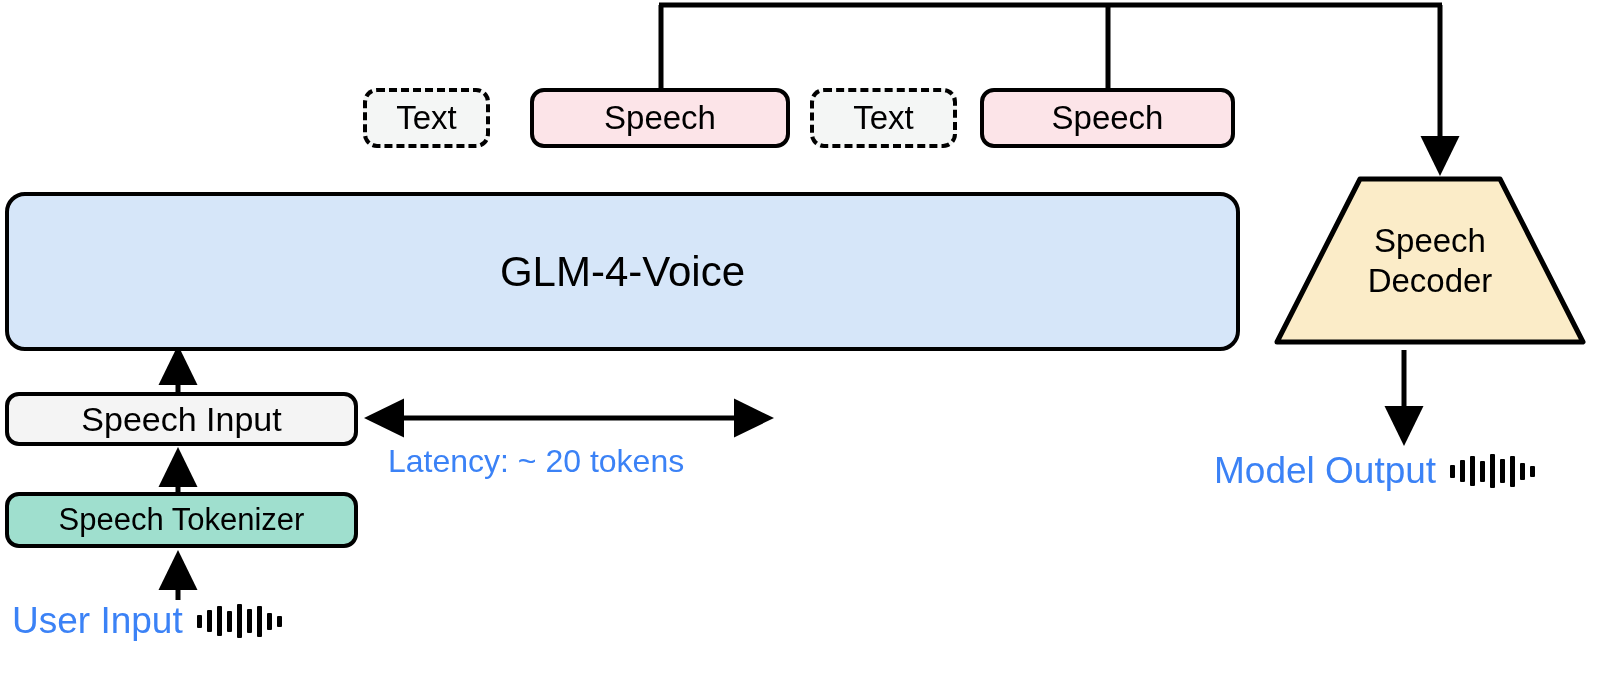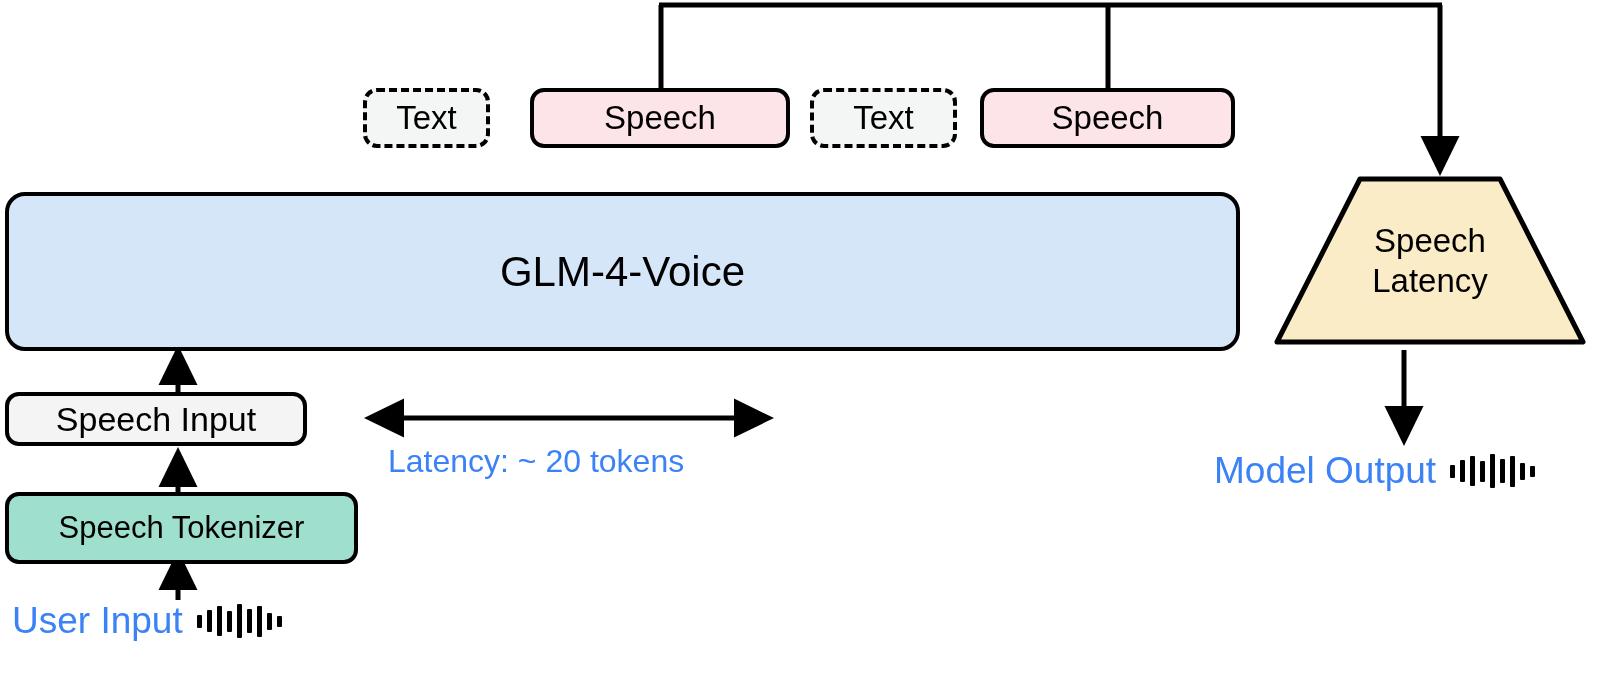--- a/index.html
+++ b/index.html
@@ -68,30 +68,30 @@
     height: 159px;
     background: #d6e6f9;
     border-radius: 20px;
     font-size: 42px;
   }
 
   
   #speech-input-box {
     left: 5px;
     top: 392px;
-    width: 302px;
+    width: 353px;
     height: 54px;
     background: #f4f4f4;
     font-size: 34px;
   }
   #speech-tokenizer-box {
     left: 5px;
     top: 492px;
     width: 353px;
-    height: 72px;
+    height: 56px;
     background: #9fdfce;
     font-size: 31px;
   }
 
   
   .plain-label {
     position: absolute;
     color: #3b82f6;
     white-space: nowrap;
     display: flex;
@@ -241,21 +241,21 @@
     </span>
   </div>
 
   <div id="decoder-wrap">
     <svg id="decoder-shape" viewBox="0 0 330 178" xmlns="http://www.w3.org/2000/svg">
       <path d="M95,7 L235,7 L318,170 L12,170 Z" fill="#fbecc8" stroke="#000000" stroke-width="5" stroke-linejoin="round"></path>
     </svg>
     <div id="decoder-label">
       <span>
         <span>Speech</span><br>
-        <span>Latency</span>
+        <span>Decoder</span>
       </span>
     </div>
   </div>
 
   <div class="plain-label" id="model-output-label">
     <span>Model Output</span>
     <span class="wave">
       <i style="height:13px"></i>
         <i style="height:22px"></i>
         <i style="height:30px"></i>

